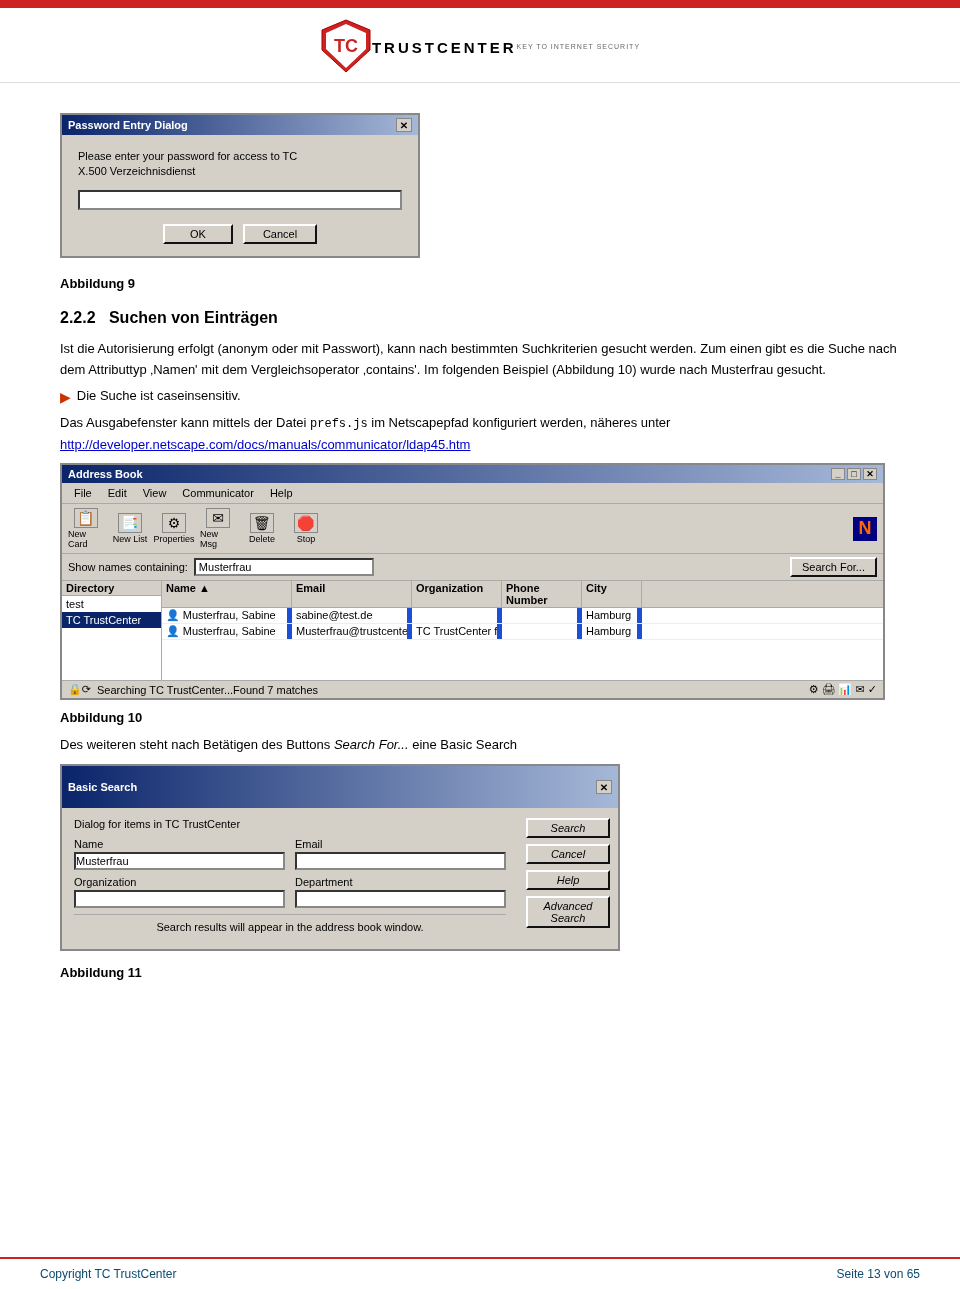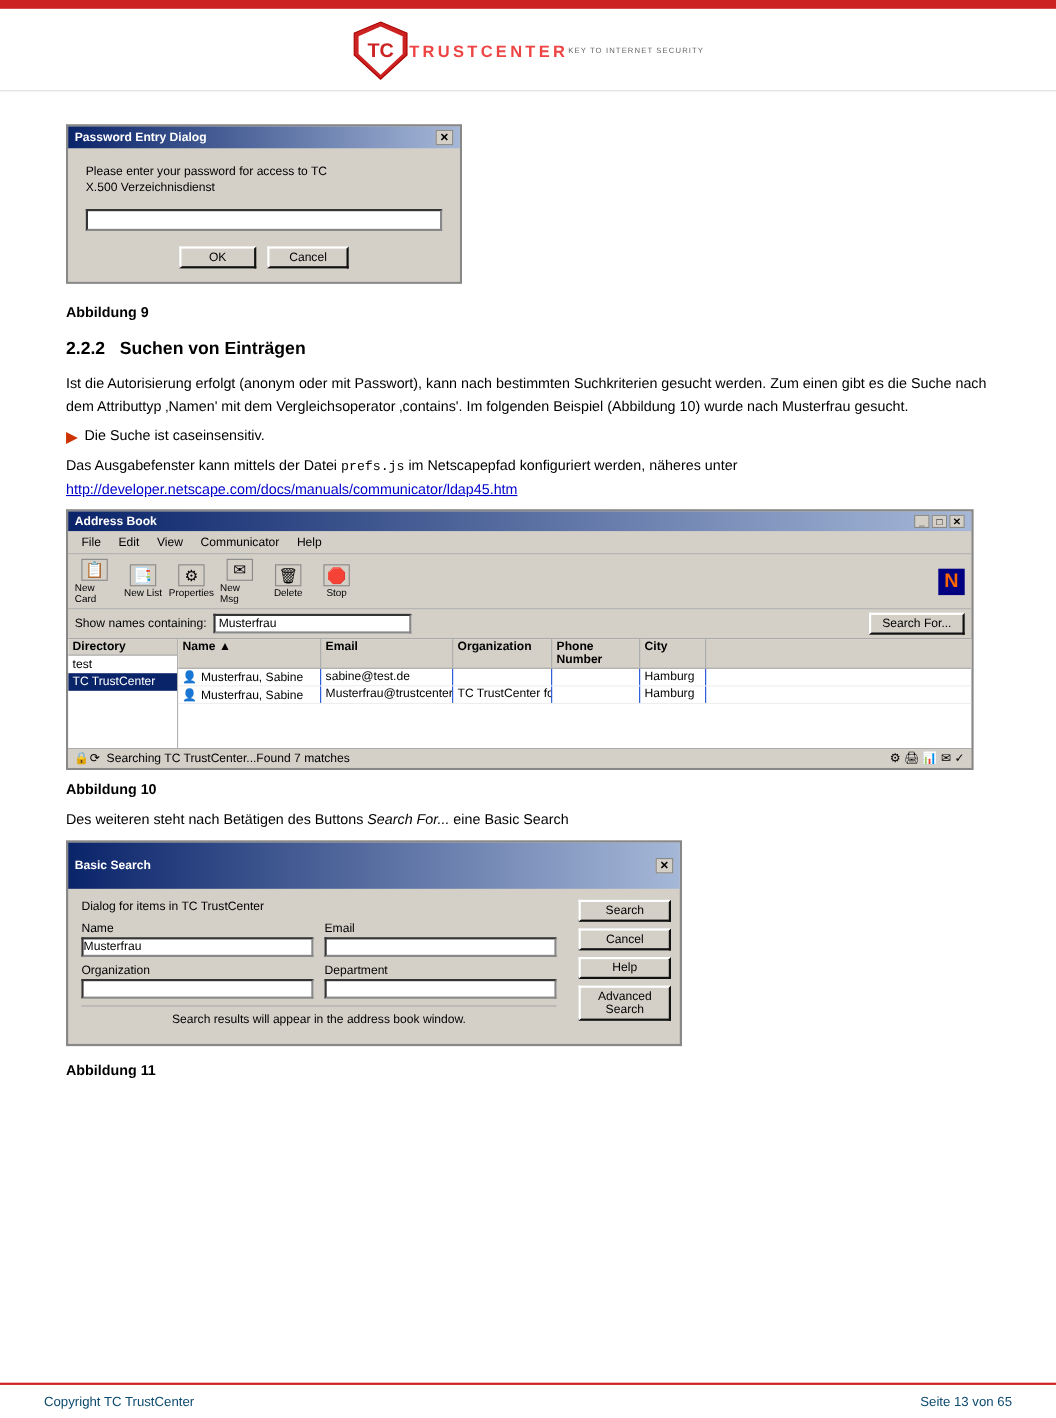--- a/index.html
+++ b/index.html
@@ -29,21 +29,21 @@
     }
     .logo-box {
       display: flex;
       flex-direction: row;
       align-items: center;
     }
     .logo-text {
       font-size: 15px;
       font-weight: bold;
       letter-spacing: 3px;
-      color: #ef4444;
+      color: #000000;
       margin-top: 2px;
     }
     .logo-subtext {
       font-size: 7px;
       letter-spacing: 1px;
       color: #666;
     }
 
     
     .main-content {
@@ -310,21 +310,21 @@
       border-right: 1px solid #aaa;
       font-weight: bold;
     }
     .ab-result-row {
       display: flex;
       font-size: 11px;
       border-bottom: 1px solid #eee;
     }
     .ab-result-cell {
       padding: 1px 4px;
-      border-right: 1px solid #1d4ed8;
+      border-right: 5px solid #1d4ed8;
       overflow: hidden;
       white-space: nowrap;
     }
     .ab-statusbar {
       background: #d4d0c8;
       padding: 2px 6px;
       font-size: 11px;
       display: flex;
       align-items: center;
       gap: 6px;
@@ -408,20 +408,21 @@
     .bs-btn {
       background: #d4d0c8;
       border: 2px outset #fff;
       border-right-color: #666;
       border-bottom-color: #666;
       padding: 2px 6px;
       font-size: 11px;
       cursor: pointer;
       text-align: center;
       width: 100%;
+      font-style: italic;
     }
 
     
     .footer {
       border-top: 2px solid #cc2222;
       padding: 8px 40px;
       display: flex;
       justify-content: space-between;
       align-items: center;
       background: #fff;

